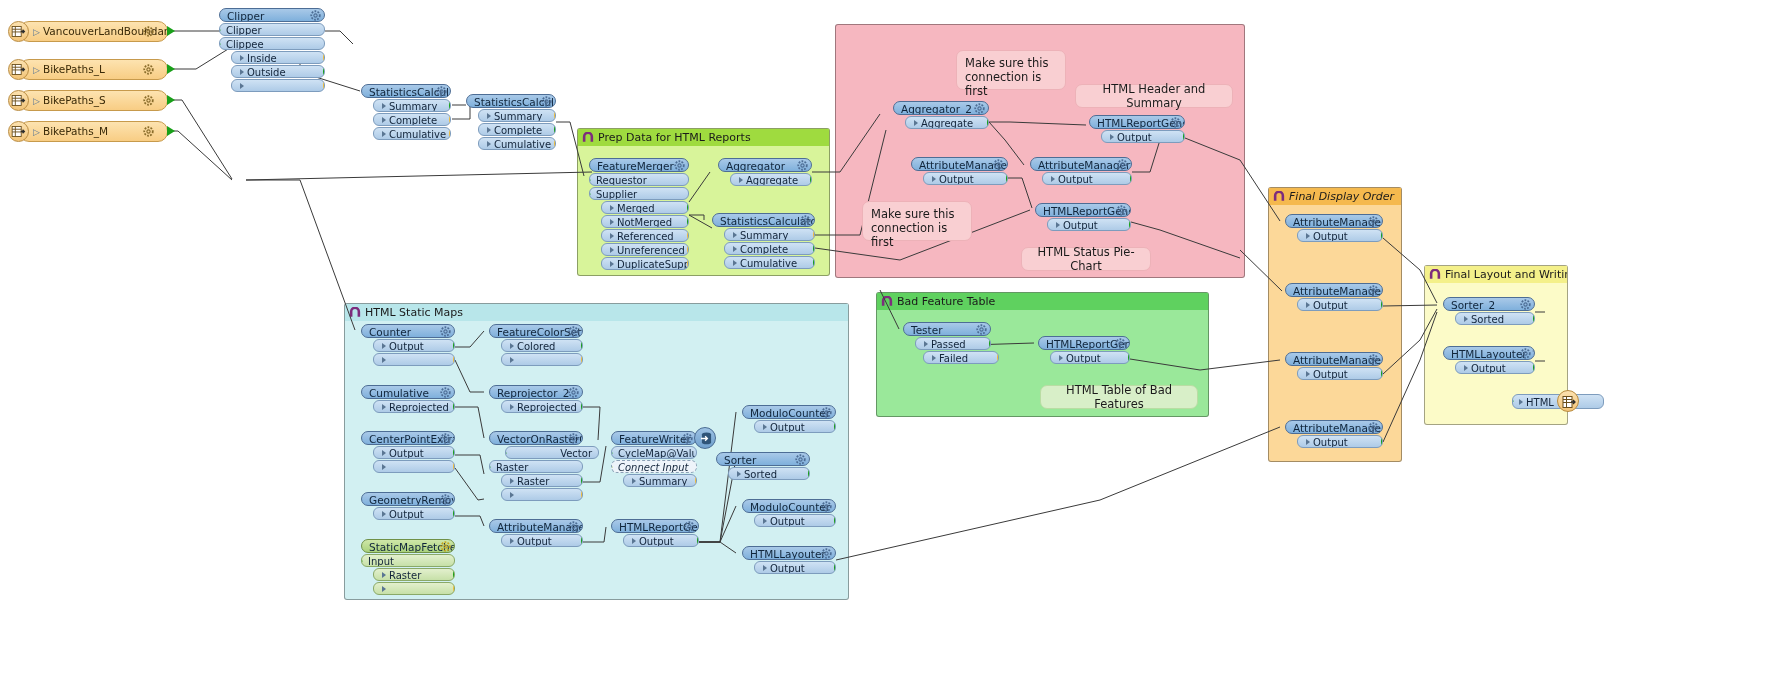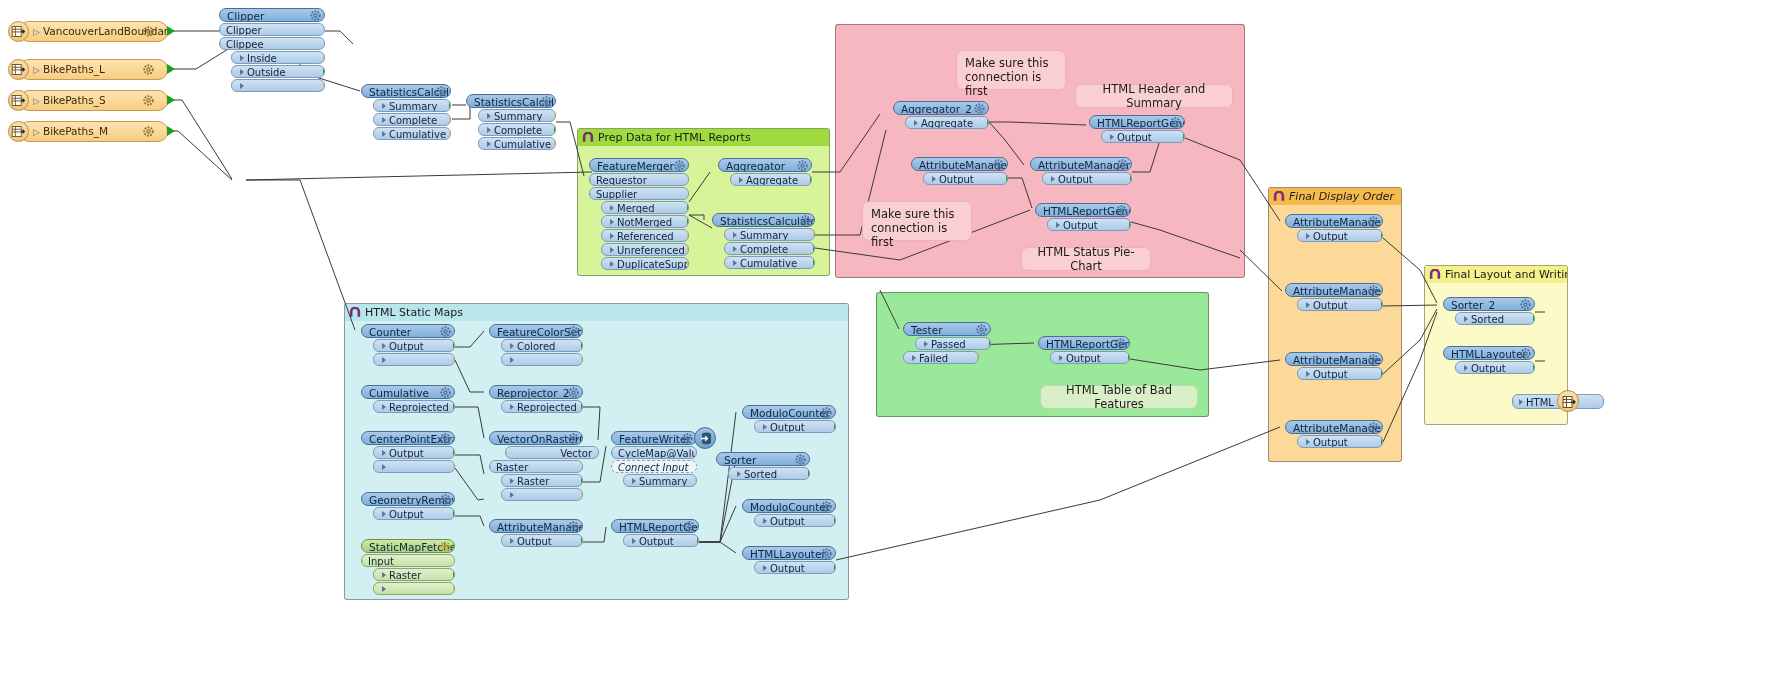--- a/index.html
+++ b/index.html
@@ -89,20 +89,23 @@
       <div class="group g-pink" style="left: 835px; top: 24px; width: 410px; height: 254px;">
         <div class="gbody"></div>
       </div>
       <div class="group g-cyan" style="left: 344px; top: 303px; width: 505px; height: 297px;">
         <div class="ghdr"><svg class="gicon" viewBox="0 0 14 12">
             <path d="M1 11 V5 a6 6 0 0 1 12 0 V11 H10 V5 a3 3 0 0 0 -6 0 V11 Z" fill="#7d2c7d"></path>
           </svg><span>HTML Static Maps</span></div>
         <div class="gbody"></div>
       </div>
       <div class="group g-emerald" style="left: 876px; top: 292px; width: 333px; height: 125px;">
+        <div class="ghdr"><svg class="gicon" viewBox="0 0 14 12">
+            <path d="M1 11 V5 a6 6 0 0 1 12 0 V11 H10 V5 a3 3 0 0 0 -6 0 V11 Z" fill="#7d2c7d"></path>
+          </svg><span>Bad Feature Table</span></div>
         <div class="gbody"></div>
       </div>
       <div class="group g-orange" style="left: 1268px; top: 187px; width: 134px; height: 275px;">
         <div class="ghdr"><svg class="gicon" viewBox="0 0 14 12">
             <path d="M1 11 V5 a6 6 0 0 1 12 0 V11 H10 V5 a3 3 0 0 0 -6 0 V11 Z" fill="#7d2c7d"></path>
           </svg><span>Final Display Order</span></div>
         <div class="gbody"></div>
       </div>
       <div class="group g-yellow" style="left: 1424px; top: 265px; width: 144px; height: 160px;">
         <div class="ghdr"><svg class="gicon" viewBox="0 0 14 12">
@@ -450,21 +453,21 @@
             <circle cx="8" cy="8" r="2.4" fill="none" stroke="#4d6d95" stroke-width="1.6"></circle>
           </svg></div>
         <div class="port" style="margin-left:12px;width:82px;"><span class="tri"></span><span>Output</span><span class="nub out"></span></div>
       </div>
       <div class="node" style="left: 903px; top: 322px; width: 88px;">
         <div class="nhdr"><span>Tester</span><svg class="gear" viewBox="0 0 16 16">
             <circle cx="8" cy="8" r="6.2" fill="none" stroke="#4d6d95" stroke-width="2.6" stroke-dasharray="2.6 1.9"></circle>
             <circle cx="8" cy="8" r="2.4" fill="none" stroke="#4d6d95" stroke-width="1.6"></circle>
           </svg></div>
         <div class="port" style="margin-left:12px;width:76px;"><span class="tri"></span><span>Passed</span><span class="nub out"></span></div>
-        <div class="port" style="margin-left:0;width:76px;padding-left:8px;"><span class="tri"></span><span>Failed</span><span class="nub out idle"></span></div>
+        <div class="port" style="margin-left:20px;width:76px;padding-left:8px;"><span class="tri"></span><span>Failed</span><span class="nub out idle"></span></div>
       </div>
       <div class="node" style="left: 1038px; top: 336px; width: 92px;">
         <div class="nhdr"><span>HTMLReportGene...</span><svg class="gear" viewBox="0 0 16 16">
             <circle cx="8" cy="8" r="6.2" fill="none" stroke="#4d6d95" stroke-width="2.6" stroke-dasharray="2.6 1.9"></circle>
             <circle cx="8" cy="8" r="2.4" fill="none" stroke="#4d6d95" stroke-width="1.6"></circle>
           </svg></div>
         <div class="port" style="margin-left:12px;width:80px;"><span class="tri"></span><span>Output</span><span class="nub out"></span></div>
       </div>
       <div class="node" style="left: 1285px; top: 214px; width: 98px;">
         <div class="nhdr"><span>AttributeManager_5</span><svg class="gear" viewBox="0 0 16 16">

